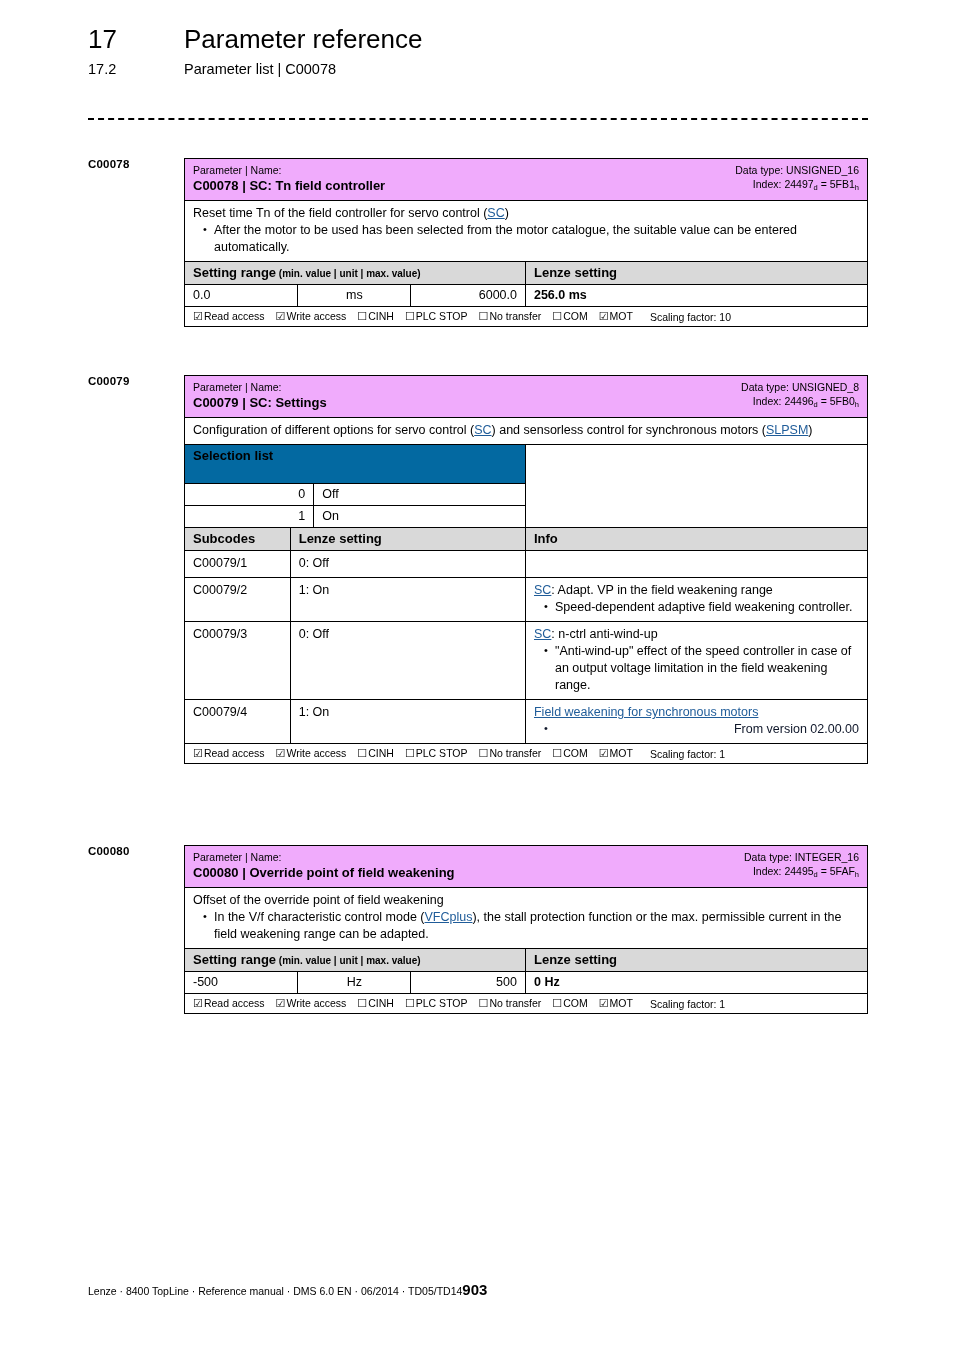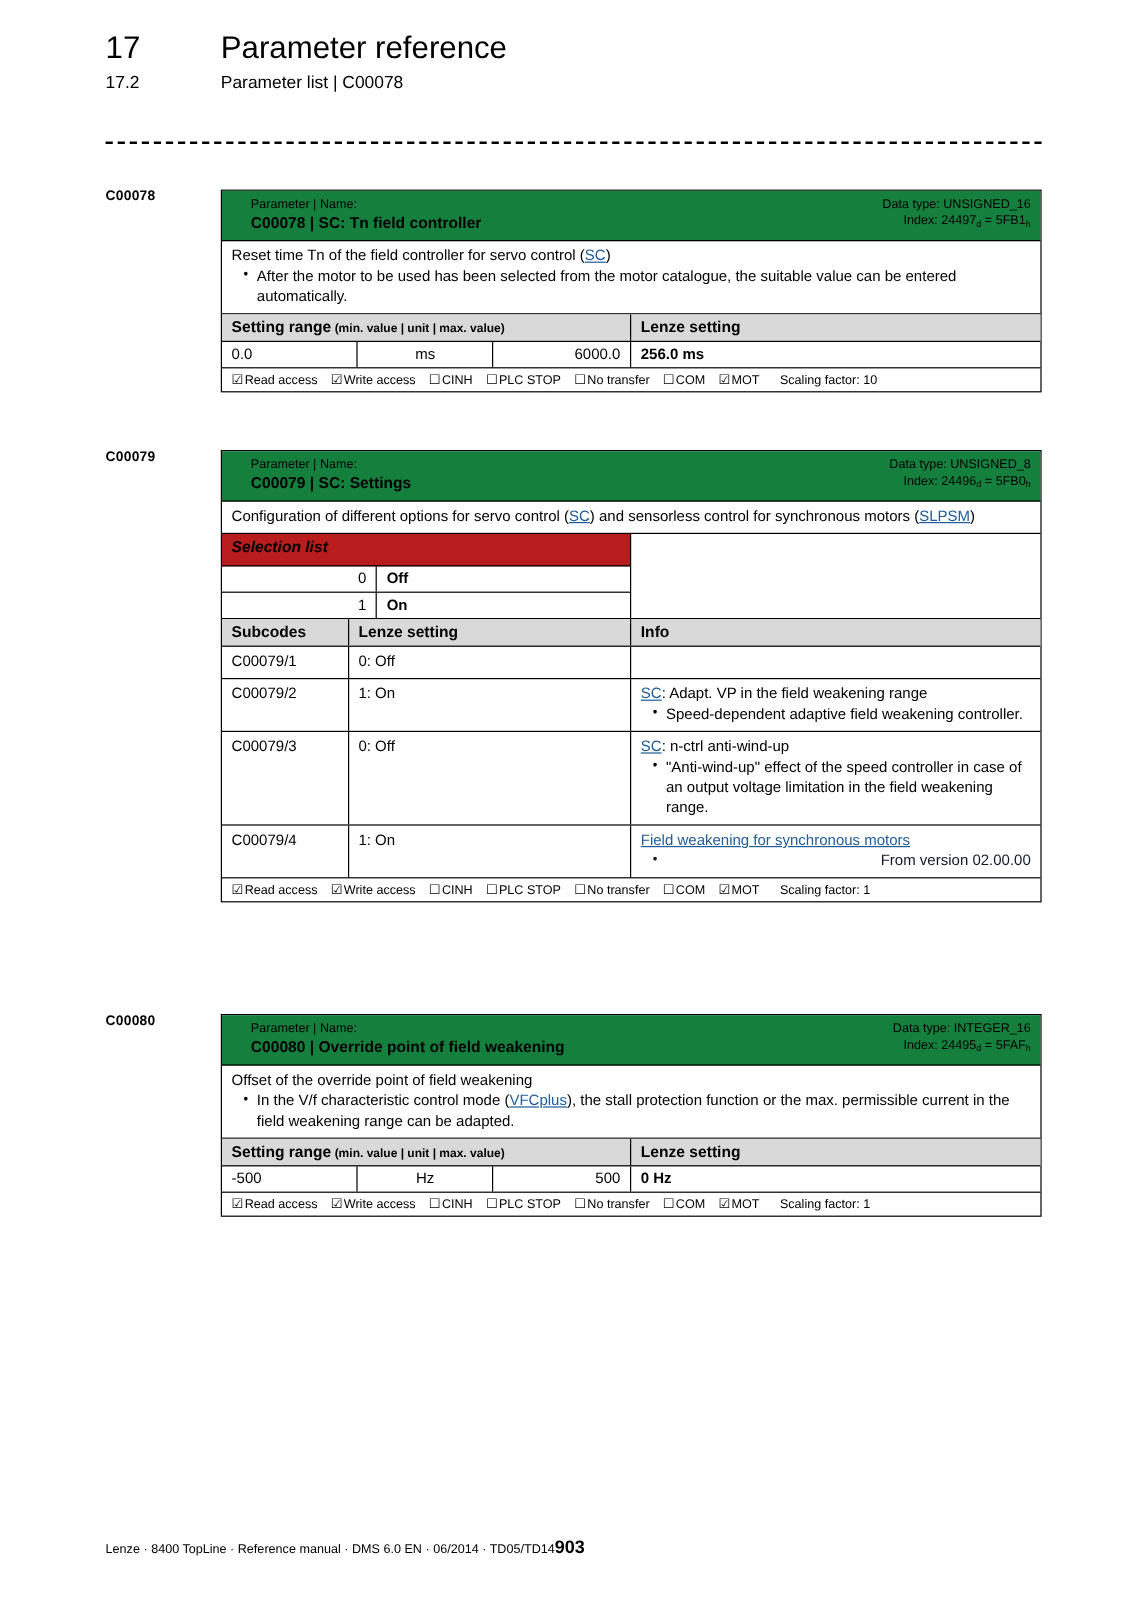--- a/index.html
+++ b/index.html
@@ -81,25 +81,25 @@
     left: 96px;
     top: 0px;
     width: 684px;
     border: 1.5px solid #000000;
     box-sizing: border-box;
     background: #ffffff;
   }
 
   
   .pt-head {
-    background: #15803d;
+    background: #f0abfc;
     display: flex;
     justify-content: space-between;
     align-items: flex-start;
-    padding: 5px 8px 6px 24px;
+    padding: 5px 8px 6px 8px;
     border-bottom: 1.5px solid #000000;
     box-sizing: border-box;
   }
   .pt-head-left .pt-kicker {
     font-size: 10.5px;
     line-height: 13px;
   }
   .pt-head-left .pt-name {
     font-size: 13px;
     font-weight: bold;
@@ -240,47 +240,45 @@
   .sel-left {
     width: 50%;
     box-sizing: border-box;
     border-right: 1.5px solid #000000;
   }
   .sel-right {
     width: 50%;
     box-sizing: border-box;
   }
   .sel-head {
-    background: #b91c1c;
-    padding: 3px 8px 8px 8px;
+    background: #0369a1;
+    padding: 3px 8px 20px 8px;
     font-size: 13px;
     font-weight: bold;
     border-bottom: 1px solid #000000;
-    font-style: italic;
   }
   .sel-row {
     display: flex;
     font-size: 12.5px;
     border-bottom: 1px solid #000000;
   }
   .sel-row:last-child {
     border-bottom: none;
   }
   .sel-row .sel-code {
     width: 38%;
     box-sizing: border-box;
     padding: 3px 8px 4px 8px;
     text-align: right;
     border-right: 1px solid #000000;
   }
   .sel-row .sel-text {
     width: 62%;
     box-sizing: border-box;
     padding: 3px 8px 4px 8px;
-    font-weight: bold;
   }
 
   
   .sub-head {
     display: flex;
     background: #d9d9d9;
     border-bottom: 1.5px solid #000000;
     font-size: 13px;
     font-weight: bold;
   }

